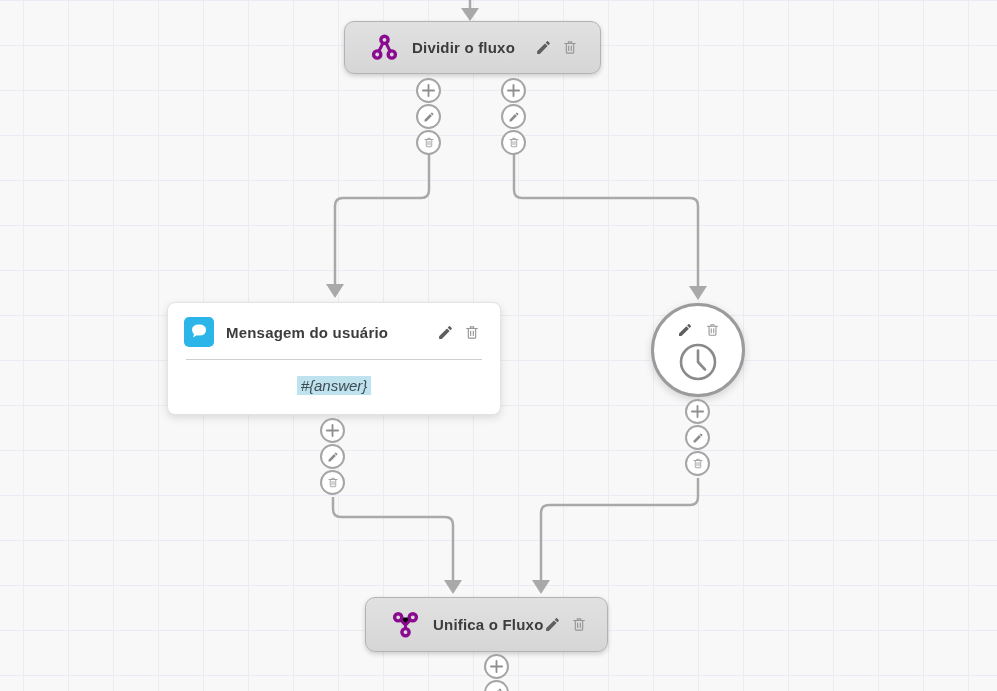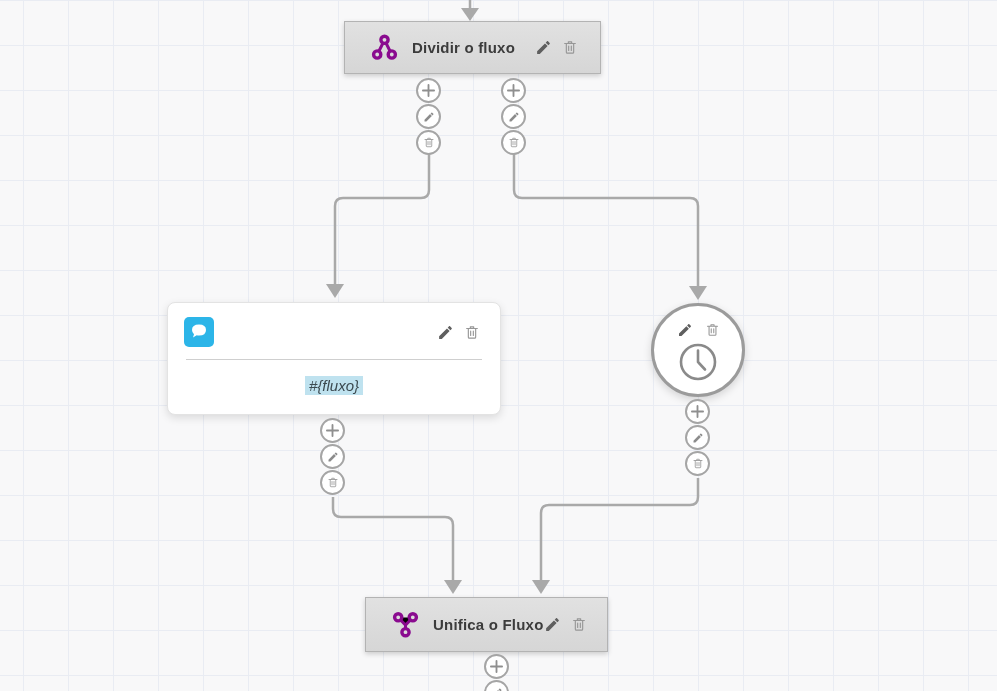--- a/index.html
+++ b/index.html
@@ -23,21 +23,21 @@
     background-position:23px 0;
   }
   .wires{position:absolute;left:0;top:0;width:997px;height:691px;z-index:1;}
   .wires path{fill:none;stroke:var(--connector);stroke-width:2.5;stroke-linejoin:round;}
   .wires polygon{fill:var(--connector);}
 
   .node{position:absolute;z-index:2;}
   .node-gray{
     background:linear-gradient(180deg,#e1e1e1,#d6d6d6);
     border:1px solid var(--node-gray-border);
-    border-radius:0;
+    border-radius:10px;
     box-shadow:0 2px 5px rgba(0,0,0,.18);
     display:flex;align-items:center;
   }
   .node-gray .hdr{display:flex;align-items:center;width:100%;padding:0 22px 0 26px;}
   .title{font-weight:bold;font-size:15px;color:var(--title-text);letter-spacing:.2px;white-space:nowrap;}
   .hdr-actions{margin-left:auto;display:flex;align-items:center;gap:10px;}
   .hdr .icon-lead{margin-right:14px;display:flex;}
 
   .node-white{
     background:var(--node-white-bg);
@@ -170,36 +170,37 @@
   </div>
 
   <div class="node node-white" style="left:167px;top:302px;width:334px;height:113px;">
     <div class="hdr">
       <span class="icon-lead">
         <svg width="30" height="30" viewBox="0 0 30 30">
           <rect x="0" y="0" width="30" height="30" rx="5" fill="var(--accent-blue)"></rect>
           <path d="M15 7.5 q7 0 7 5.5 t-7 5.5 q-1.2 0-2.3-.2 L9 20.5 l1-3.2 Q8 15.5 8 13 q0-5.5 7-5.5z" fill="#ffffff"></path>
         </svg>
       </span>
+      <span class="title">Mensagem do usuário</span>
       <span class="hdr-actions">
         <button class="icon-btn">
           <svg width="17" height="17" viewBox="0 0 24 24">
               <path class="st-pencil" d="M3 17.25V21h3.75L17.81 9.94l-3.75-3.75L3 17.25zM20.71 7.04c.39-.39.39-1.02 0-1.41l-2.34-2.34c-.39-.39-1.02-.39-1.41 0l-1.83 1.83 3.75 3.75 1.83-1.83z"></path>
             </svg>
         </button>
         <button class="icon-btn">
           <svg width="16" height="17" viewBox="0 0 24 24">
               <path class="st-trash" d="M4 6 H20 M9.5 6 V3.5 H14.5 V6 M6.5 6 L6.5 19 Q6.5 20.5 8 20.5 H16 Q17.5 20.5 17.5 19 L17.5 6 M10 10 V16.5 M14 10 V16.5"></path>
             </svg>
         </button>
       </span>
     </div>
     <div class="divider"></div>
     <div class="node-body">
-      <span class="variable">#{fluxo}</span>
+      <span class="variable">#{answer}</span>
     </div>
   </div>
 
   <div class="port-stack" style="left:320px;top:418px;">
     <button class="port-btn">
         <svg width="13" height="13" viewBox="0 0 14 14">
           <path class="st-plus" d="M7 1 V13 M1 7 H13"></path>
         </svg>
       </button>
     <button class="port-btn">

